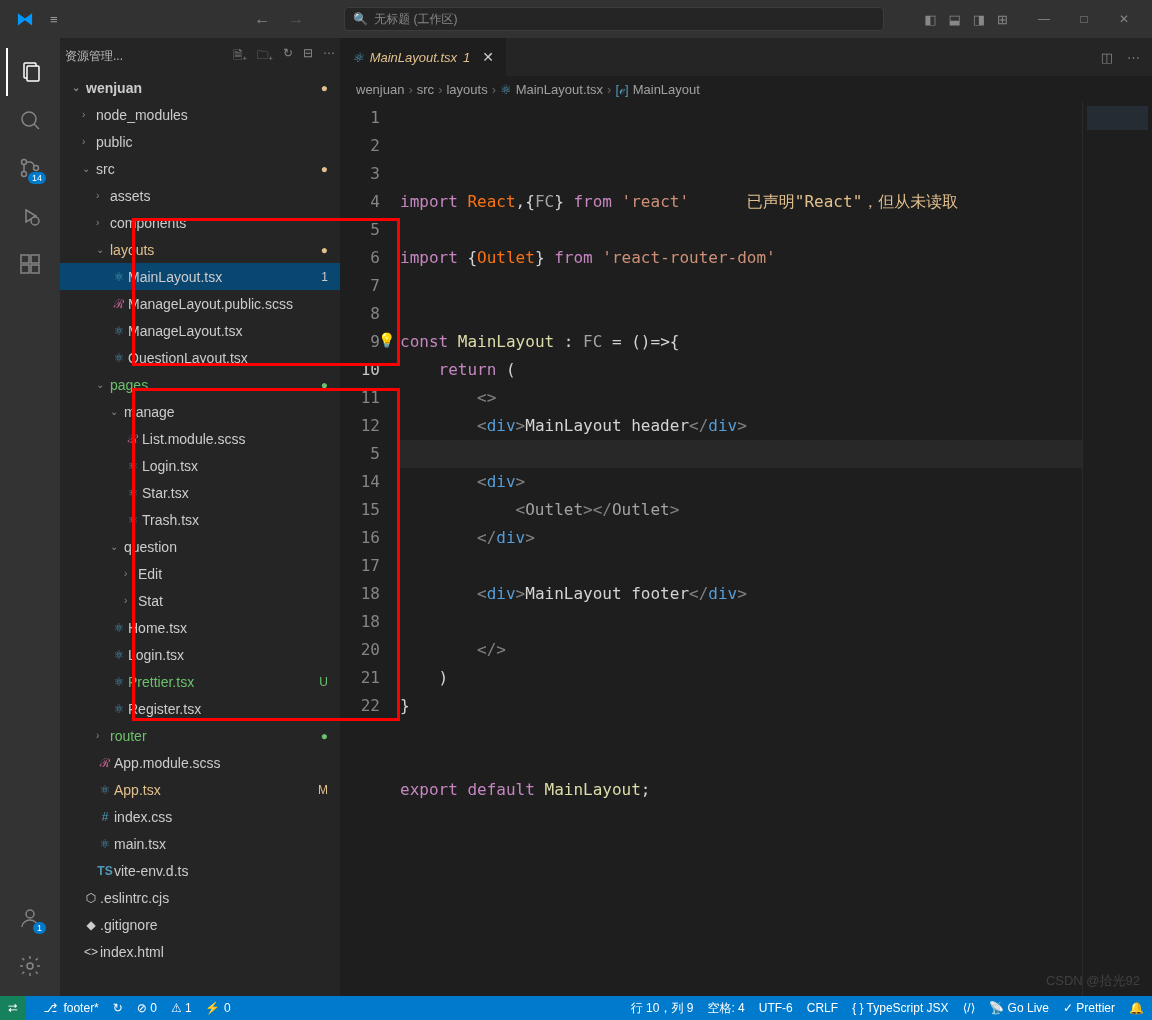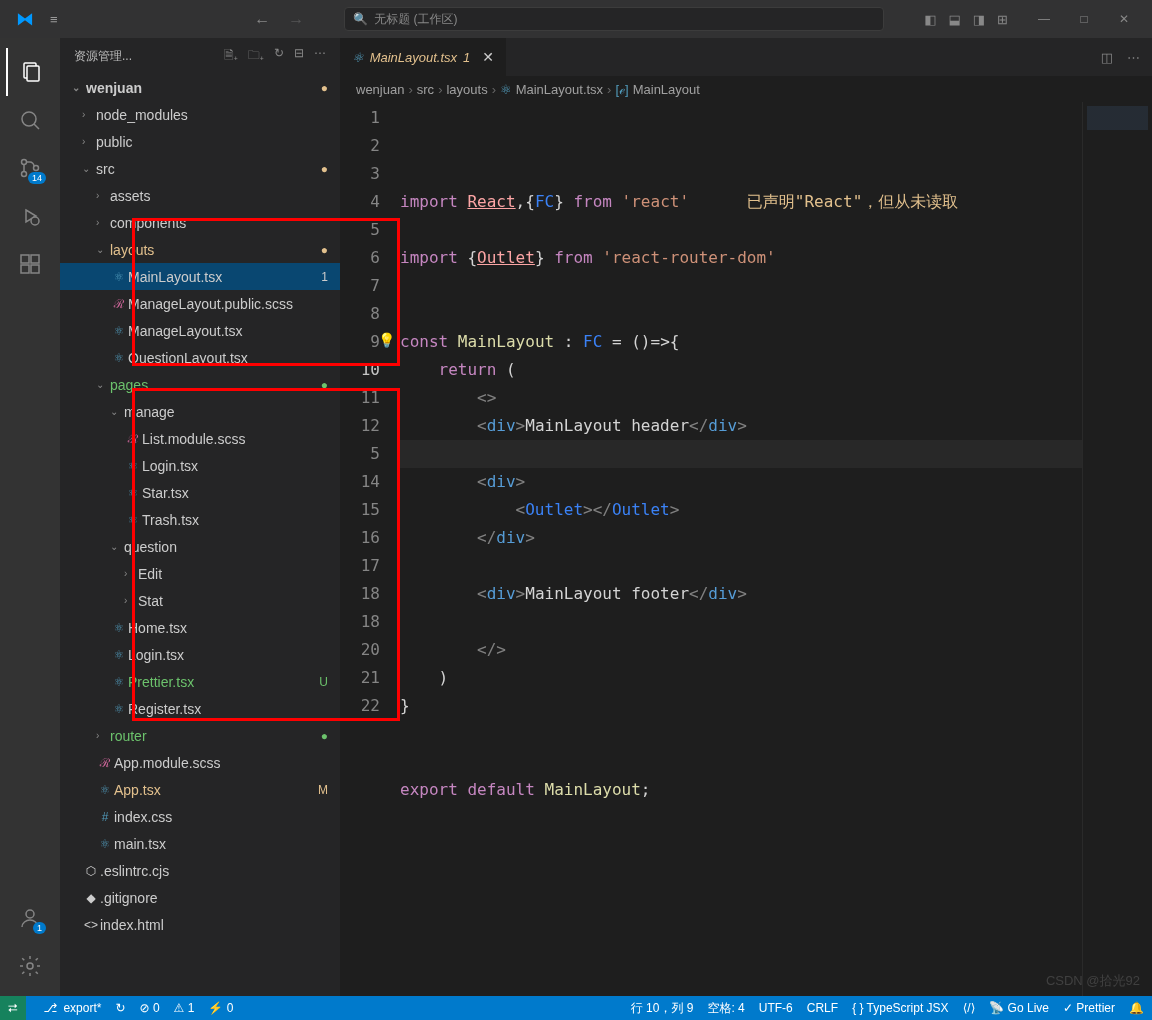--- a/index.html
+++ b/index.html
@@ -21,21 +21,21 @@
 
 
 .activity-bar { width: 60px; background: #333333; display: flex; flex-direction: column; align-items: center; padding-top: 10px; }
 .activity-bar .act-item { width: 48px; height: 48px; display: flex; align-items: center; justify-content: center; color: #858585; position: relative; cursor: pointer; }
 .activity-bar .act-item.active { color: #fff; border-left: 2px solid #fff; }
 .activity-bar .act-item .badge { position: absolute; bottom: 8px; right: 8px; background: #007acc; color: #fff; border-radius: 8px; font-size: 9px; padding: 1px 4px; }
 .activity-bar .bottom-items { margin-top: auto; margin-bottom: 6px; }
 
 
 .sidebar { width: 280px; background: #252526; display: flex; flex-direction: column; position: relative; }
-.sidebar-header { height: 36px; display: flex; align-items: center; padding: 0 14px; color: #bbb; font-size: 12px; }
+.sidebar-header { height: 36px; display: flex; align-items: center; padding: 0 5px; color: #bbb; font-size: 12px; }
 .sidebar-header .actions { margin-left: auto; display: flex; gap: 10px; color: #888; }
 .file-tree { flex: 1; overflow: auto; font-size: 14px; }
 .tree-row { display: flex; align-items: center; height: 27px; padding-left: 8px; cursor: pointer; color: #ccc; position: relative; }
 .tree-row.selected { background: #094771; }
 .tree-row .indent { flex-shrink: 0; }
 .tree-row .chev { width: 14px; font-size: 10px; color: #888; display: inline-block; }
 .tree-row .ficon { width: 18px; display: inline-block; text-align: center; font-size: 12px; }
 .tree-row .label { flex: 1; white-space: nowrap; overflow: hidden; text-overflow: ellipsis; }
 .tree-row .badge-right { position: absolute; right: 12px; font-size: 12px; }
 .tree-row.folder-label { color: #ccc; font-weight: bold; }
@@ -58,26 +58,26 @@
 .breadcrumb { height: 26px; display: flex; align-items: center; padding: 0 16px; color: #a0a0a0; font-size: 13px; gap: 4px; }
 .breadcrumb .sep { color: #666; }
 .code-area { flex: 1; display: flex; overflow: hidden; position: relative; }
 .gutter { width: 60px; text-align: right; padding-right: 20px; color: #858585; font-family: Consolas, monospace; font-size: 16px; line-height: 28px; padding-top: 2px; }
 .code-lines { flex: 1; font-family: Consolas, monospace; font-size: 16px; line-height: 28px; padding-top: 2px; position: relative; white-space: pre; }
 .code-lines .line { height: 28px; }
 .minimap { width: 70px; background: #1e1e1e; border-left: 1px solid #2a2a2a; }
 .minimap-inner { margin: 4px; height: 80px; background: linear-gradient(#2d3a4a 0%, #2d3a4a 30%, transparent 30%); opacity: 0.5; }
 .bulb { position: absolute; left: -22px; top: 224px; color: #ffcc00; font-size: 14px; }
 .kw { color: #c586c0; }
-.var { color: #fca5a5; text-decoration: underline; }
+.var { color: #f97316; }
 .fn { color: #dcdcaa; }
 .str { color: #ce9178; }
 .tag { color: #808080; }
 .tagname { color: #569cd6; }
-.comp { color: #3b82f6; }
+.comp { color: #a3a3a3; }
 .punct { color: #d4d4d4; }
 .underl { border-bottom: 1px wavy #cca700; }
 .warn-text { color: #e2c08d; }
 .line-hl { background: #282828; }
 
 
 .status-bar { height: 24px; background: #007acc; display: flex; align-items: center; color: #fff; font-size: 12px; padding: 0 8px; gap: 14px; }
 .status-bar .sep-group { display: flex; align-items: center; gap: 6px; }
 .status-bar .right { margin-left: auto; display: flex; gap: 14px; align-items: center; }
 .status-bar .remote { background: #16825d; height: 24px; display: flex; align-items: center; padding: 0 8px; margin-left: -8px; margin-right: 4px; }
@@ -324,20 +324,25 @@
           </div>
           <div class="tree-row ">
             <span class="indent" style="width: 28px;"></span>
             <span class="ficon icon-css">#</span>
             <span class="label">index.css</span>
           </div>
           <div class="tree-row ">
             <span class="indent" style="width: 28px;"></span>
             <span class="ficon icon-react">⚛</span>
             <span class="label">main.tsx</span>
+          </div>
+          <div class="tree-row ">
+            <span class="indent" style="width: 28px;"></span>
+            <span class="ficon icon-ts">TS</span>
+            <span class="label">vite-env.d.ts</span>
           </div>
           <div class="tree-row ">
             <span class="indent" style="width: 14px;"></span>
             <span class="ficon ">⬡</span>
             <span class="label">.eslintrc.cjs</span>
           </div>
           <div class="tree-row ">
             <span class="indent" style="width: 14px;"></span>
             <span class="ficon ">◆</span>
             <span class="label">.gitignore</span>
@@ -408,21 +413,21 @@
         <div class="line"><span class="kw">import</span> <span class="var underl">React</span><span class="punct">,{</span><span class="comp">FC</span><span class="punct">}</span> <span class="kw">from</span> <span class="str">'react'</span>      <span class="warn-text">已声明"React"，但从未读取</span></div><div class="line">&nbsp;</div><div class="line"><span class="kw">import</span> <span class="punct">{</span><span class="var">Outlet</span><span class="punct">}</span> <span class="kw">from</span> <span class="str">'react-router-dom'</span></div><div class="line">&nbsp;</div><div class="line">&nbsp;</div><div class="line"><span class="kw">const</span> <span class="fn">MainLayout</span> <span class="punct">:</span> <span class="comp">FC</span> <span class="punct">= ()=&gt;{</span></div><div class="line">    <span class="kw">return</span> <span class="punct">(</span></div><div class="line">        <span class="tag">&lt;&gt;</span></div><div class="line">        <span class="tag">&lt;</span><span class="tagname">div</span><span class="tag">&gt;</span><span class="punct">MainLayout header</span><span class="tag">&lt;/</span><span class="tagname">div</span><span class="tag">&gt;</span></div><div class="line line-hl">&nbsp;</div><div class="line">        <span class="tag">&lt;</span><span class="tagname">div</span><span class="tag">&gt;</span></div><div class="line">            <span class="tag">&lt;</span><span class="comp">Outlet</span><span class="tag">&gt;&lt;/</span><span class="comp">Outlet</span><span class="tag">&gt;</span></div><div class="line">        <span class="tag">&lt;/</span><span class="tagname">div</span><span class="tag">&gt;</span></div><div class="line">&nbsp;</div><div class="line">        <span class="tag">&lt;</span><span class="tagname">div</span><span class="tag">&gt;</span><span class="punct">MainLayout footer</span><span class="tag">&lt;/</span><span class="tagname">div</span><span class="tag">&gt;</span></div><div class="line">&nbsp;</div><div class="line">        <span class="tag">&lt;/&gt;</span></div><div class="line">    <span class="punct">)</span></div><div class="line"><span class="punct">}</span></div><div class="line">&nbsp;</div><div class="line">&nbsp;</div><div class="line"><span class="kw">export</span> <span class="kw">default</span> <span class="fn">MainLayout</span><span class="punct">;</span></div></div>
         <div class="minimap">
             <div class="minimap-inner"></div>
           </div>
       </div>
     </div>
   </div>
 
   <div class="status-bar">
     <span class="remote">⮂</span>
-    <span class="sep-group">⎇ <span>export*</span></span>
+    <span class="sep-group">⎇ <span>footer*</span></span>
     <span>↻</span>
     <span>⊘ 0</span>
     <span>⚠ 1</span>
     <span>⚡ 0</span>
     <div class="right">
       <span>行 10，列 9</span>
       <span>空格: 4</span>
       <span>UTF-6</span>
       <span>CRLF</span>
       <span>{ } <span>TypeScript JSX</span></span>

